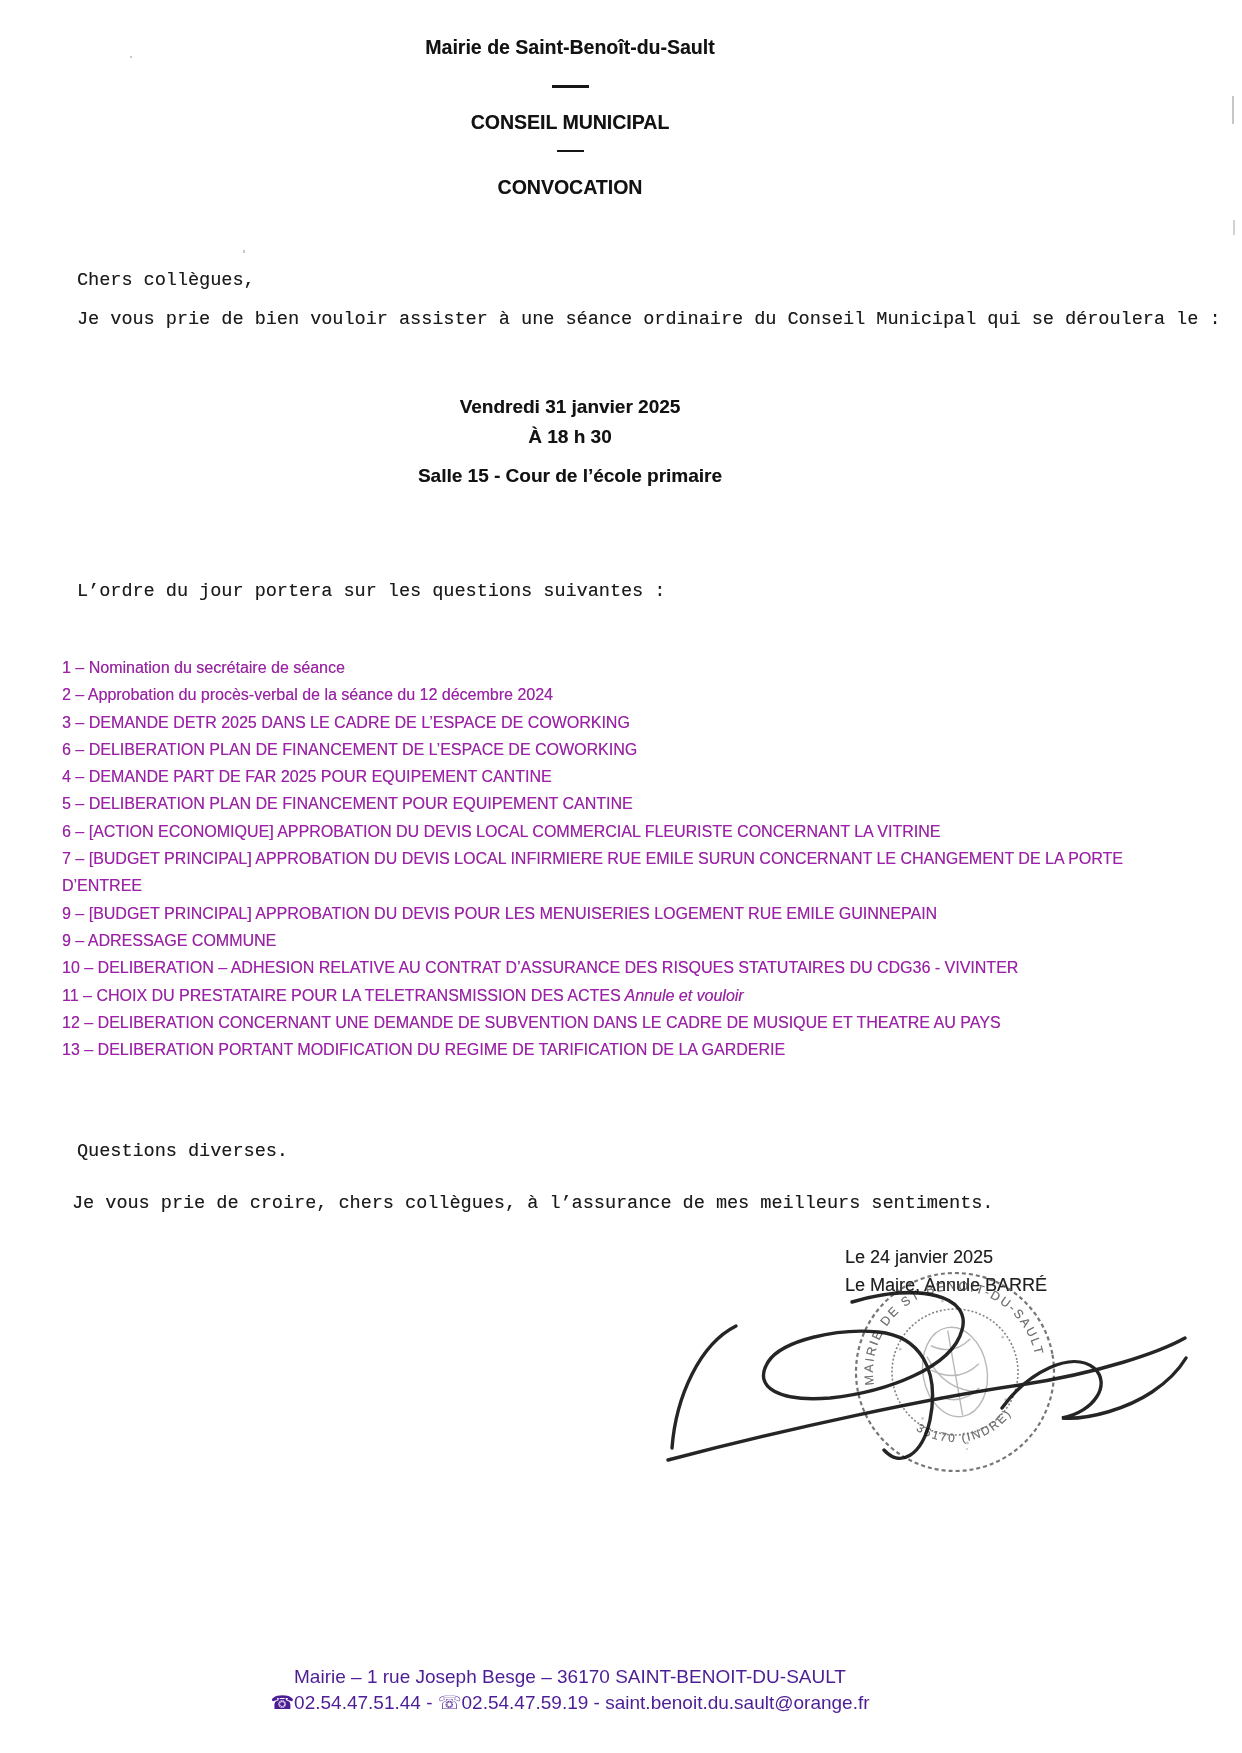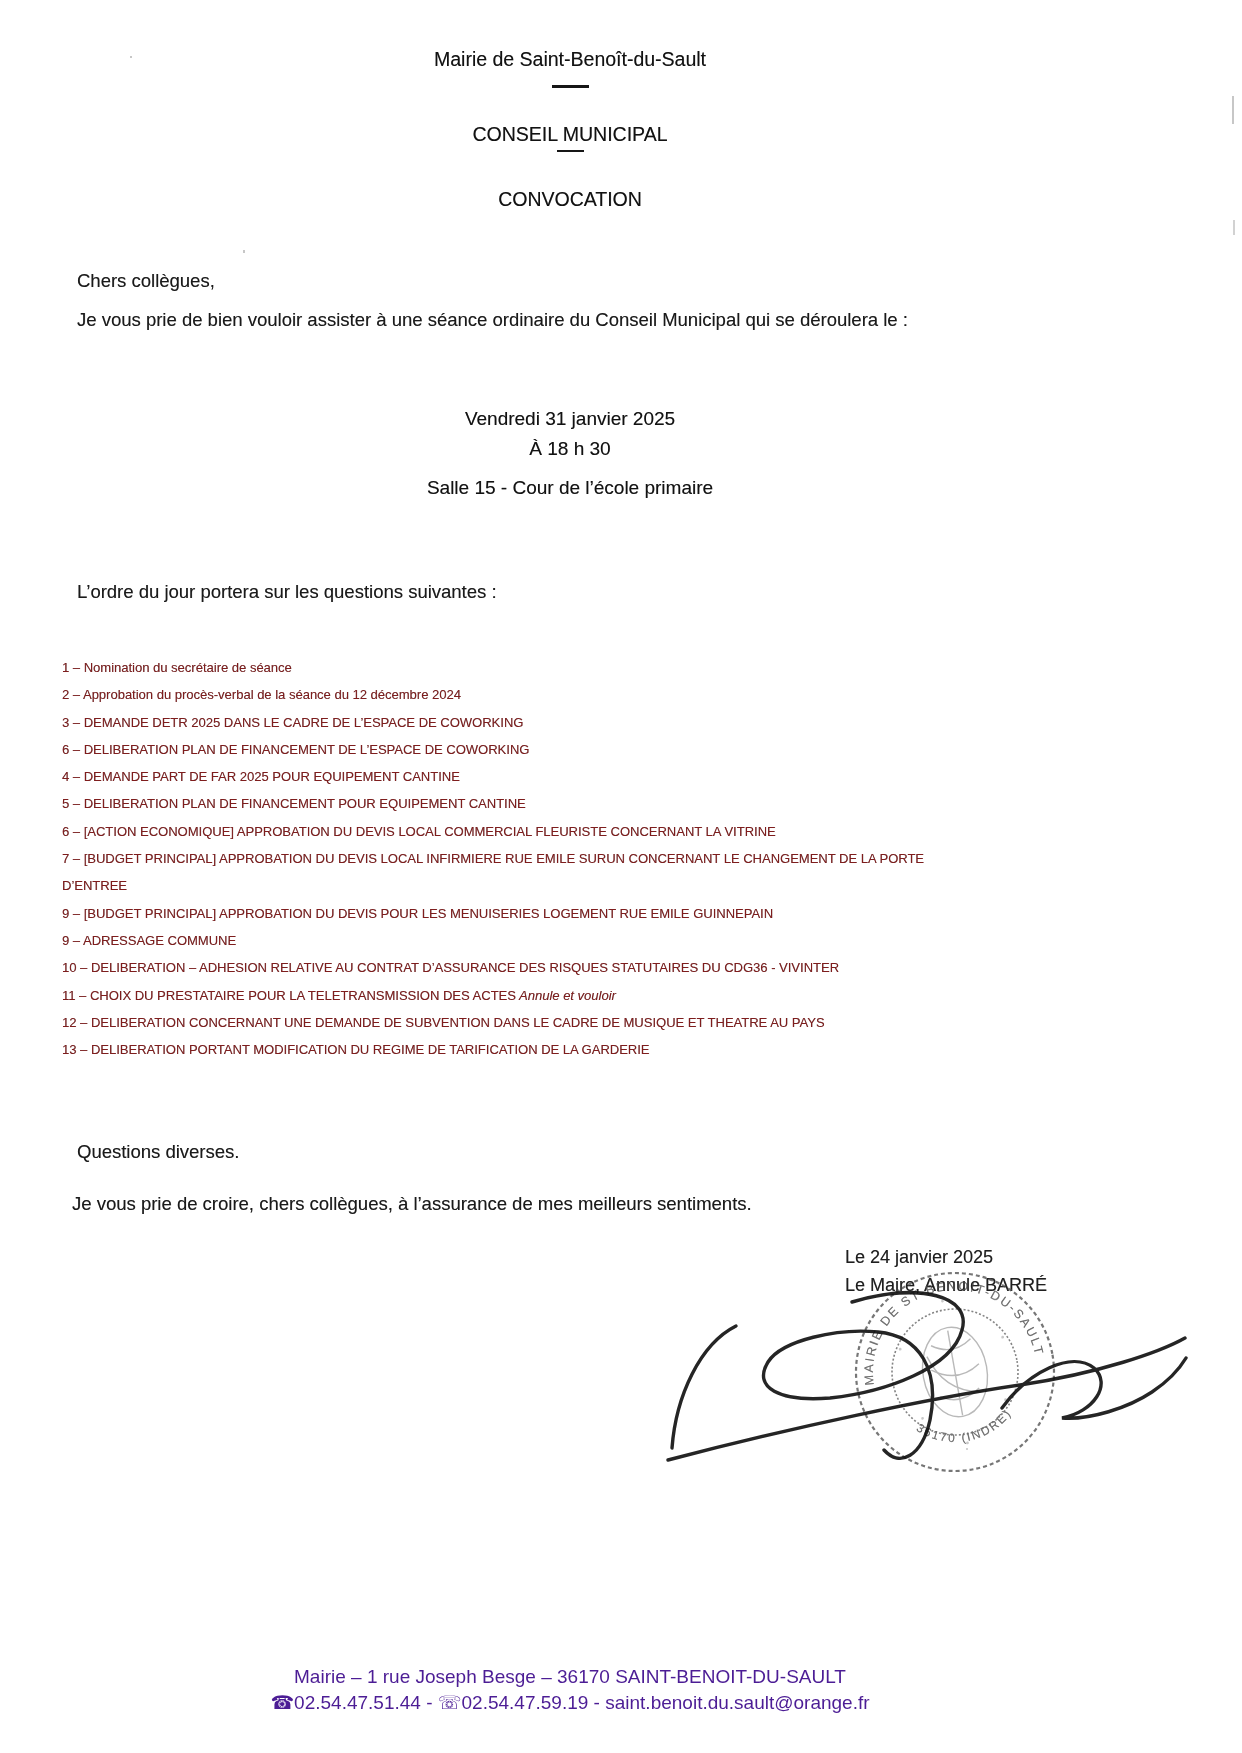--- a/index.html
+++ b/index.html
@@ -3,28 +3,28 @@
 <meta charset="utf-8">
 <style>
   html,body{margin:0;padding:0;background:#e8e8e8;}
   .page{
     position:relative;width:1242px;height:1753px;background:#ffffff;
     margin:0 auto;overflow:hidden;
     font-family:"Liberation Sans","DejaVu Sans",sans-serif;
     color:#1a1a1a;
     text-shadow:0.2px 0.2px 0.3px rgba(0,0,0,.4);
   }
-  .abs{position:absolute;white-space:nowrap;}
+  .abs{position:absolute;white-space:nowrap;font-family:Liberation Mono, monospace;}
   .c{position:absolute;left:0;width:1140px;text-align:center;white-space:nowrap;}
-  .b{font-weight:normal;margin-top:12px;}
+  .b{font-weight:bold;}
   .hdr{font-size:19.5px;color:#121212;}
   .para{font-size:18.5px;}
   .meet{font-size:19px;color:#121212;}
   .rule{position:absolute;background:#161616;}
-  .agenda{position:absolute;left:62px;top:654px;font-size:13px;line-height:27.3px;color:#7f1d1d;}
+  .agenda{position:absolute;left:62px;top:654px;font-size:16px;line-height:27.3px;color:#a21caf;}
   .agenda .row{white-space:nowrap;}
   .agenda .it{font-style:italic;}
   .sig{position:absolute;left:828px;top:1243px;font-size:18px;line-height:28px;color:#1f1f1f;margin-left:17px;}
   .foot{font-size:19px;color:#4c1d95;text-shadow:none;}
   .artifact{position:absolute;background:#8f8f8f;}
   svg{position:absolute;overflow:visible;}
 </style>
 </head>
 <body>
 

